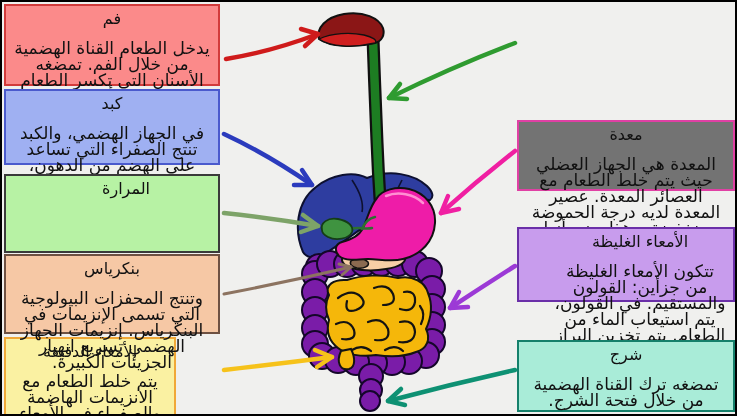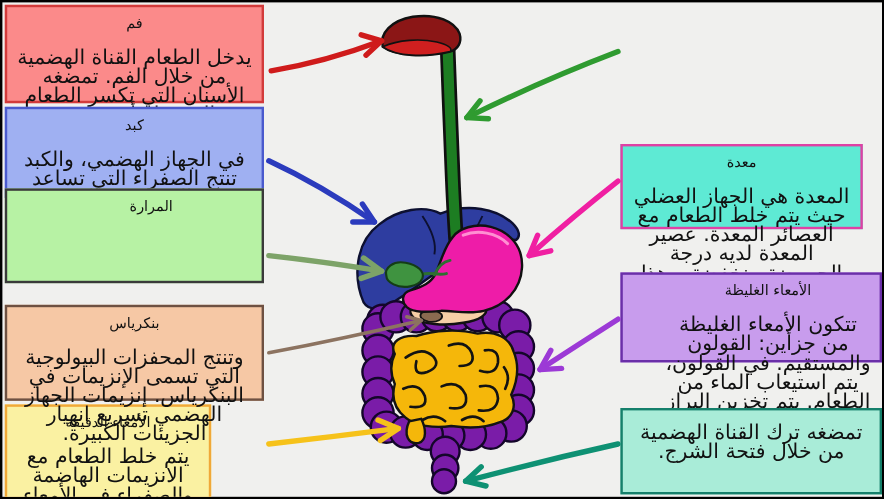--- a/index.html
+++ b/index.html
@@ -6,32 +6,32 @@
   .page {
     position:relative; width:737px; height:416px;
     background:#f0f0ee; border:2px solid #000; box-sizing:border-box;
     overflow:hidden;
     font-family:"DejaVu Sans", sans-serif; color:#111;
   }
   .box {
     position:absolute; border:2px solid; box-sizing:border-box;
     direction:rtl; text-align:center;
   }
-  .box .title { font-size:12px; line-height:20px; margin-top:3px; font-weight:normal; }
+  .box .title { font-size:16px; line-height:20px; margin-top:3px; font-weight:normal; }
   .box .body  { font-size:17px; line-height:16px; margin-top:11px; padding:0 6px; }
 
   
   .b-mouth { left:2px;  top:2px;   width:216px; height:82px; background:#fb8a8a; border-color:#d23b3b; }
   .b-liver { left:2px;  top:87px;  width:216px; height:76px; background:#9fb0f2; border-color:#4a5acd; }
-  .b-gall  { left:2px;  top:155px; width:216px; height:79px; background:#b7f2a4; border-color:#3a3a3a;padding-left:28px; }
+  .b-gall  { left:2px;  top:172px; width:216px; height:79px; background:#b7f2a4; border-color:#3a3a3a;padding-left:28px; }
   .b-panc  { left:2px;  top:252px; width:216px; height:80px; background:#f6c8a5; border-color:#6e5142; }
   .b-small { left:2px;  top:335px; width:172px; height:79px; background:#faf1a2; border-color:#f0a838; }
   
   .b-eso   { left:515px; top:3px;   width:218px; height:78px; background:#5ed45e; border-color:#167a16; }
-  .b-stom  { left:515px; top:118px; width:202px; height:71px; background:#5eead4; border-color:#e040a4; }
+  .b-stom  { left:515px; top:118px; width:218px; height:71px; background:#737373; border-color:#e040a4; }
   .b-large { left:515px; top:225px; width:218px; height:75px; background:#c89ced; border-color:#6a2fa8;padding-left:28px; }
   .b-anus  { left:515px; top:338px; width:218px; height:72px; background:#a9ecd8; border-color:#15806b; }
 
   
   .b-panc .body { position:relative; z-index:10; }
 
   .figure { position:absolute; left:0; top:0; width:737px; height:416px; pointer-events:none; }
 </style>
 </head>
 <body>
@@ -60,20 +60,21 @@
 
   <div class="box b-stom">
     <div class="title">معدة</div>
     <div class="body">المعدة هي الجهاز العضلي حيث يتم خلط الطعام مع العصائر المعدة. عصير المعدة لديه درجة الحموضة منخفضة، وهذا يعني أنها حمضية، مستخدمة للمساعدة في هضم</div>
   </div>
   <div class="box b-large">
     <div class="title">الأمعاء الغليظة</div>
     <div class="body">تتكون الأمعاء الغليظة من جزأين: القولون والمستقيم. في القولون، يتم استيعاب الماء من الطعام. يتم تخزين البراز في المستقيم حتى تكون تخزين ليتم تمريرها.</div>
   </div>
   <div class="box b-anus">
+    <div class="title">شرج</div>
     <div class="body">تمضغه ترك القناة الهضمية من خلال فتحة الشرج.</div>
   </div>
 
   <svg class="figure" viewBox="0 0 737 416">
 
     <path stroke="#0d1030" stroke-width="2" d="M 301,250 C 292,229 294,200 314,185 C 330,172 352,169 365,176 C 388,167 412,172 425,184 C 431,190 432,195 428,198 C 412,196 397,200 384,209 C 365,222 345,238 327,249 C 317,256 306,258 301,250 Z" fill="#2e3da0"></path>
     <path fill="none" stroke="#0d1030" stroke-width="1.6" d="M 350,178 C 358,190 362,200 360,210 M 400,178 C 396,188 389,196 380,202"></path>
 
     <path fill="none" stroke="#101010" stroke-width="13" stroke-linecap="round" d="M 371,37 C 372,70 374,110 375,140 C 376,165 377,182 378,197"></path>
     <path fill="none" stroke-width="8.5" stroke-linecap="round" d="M 371,37 C 372,70 374,110 375,140 C 376,165 377,182 378,197" stroke="#1d7d22"></path>

